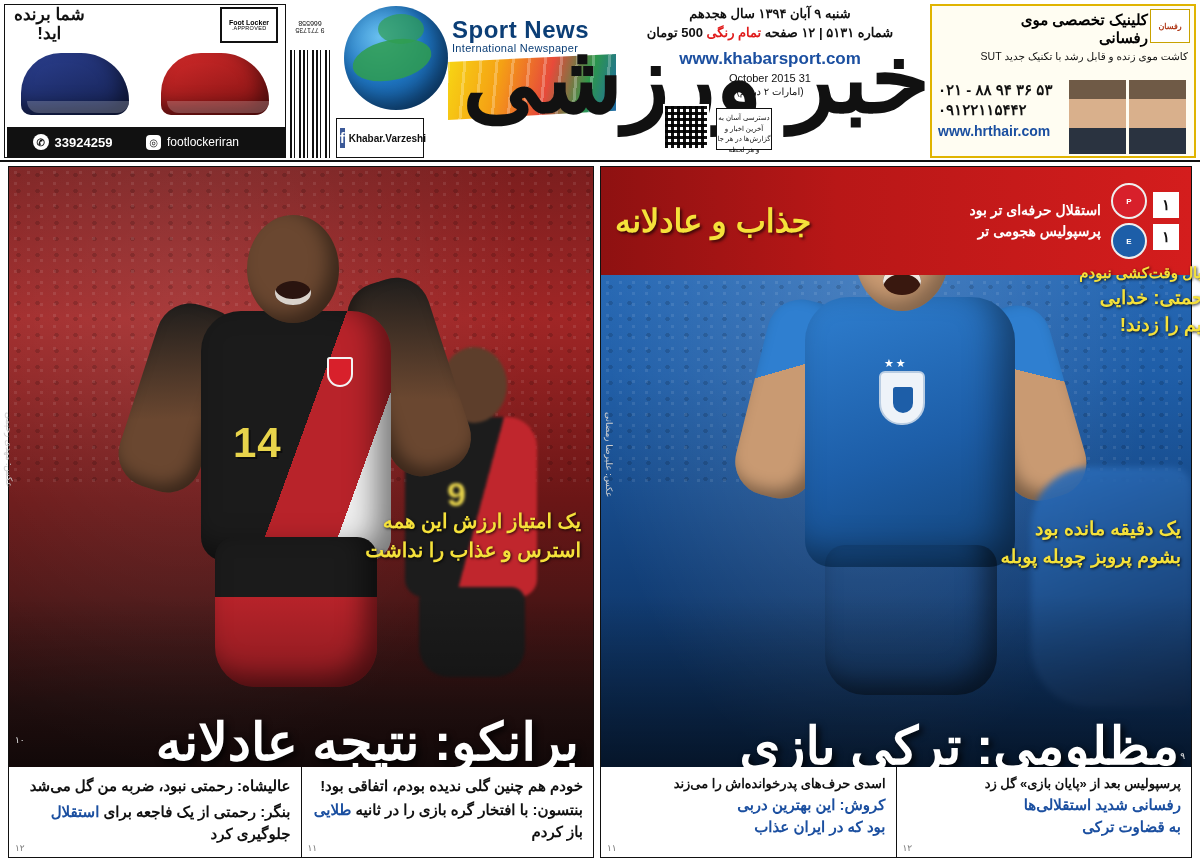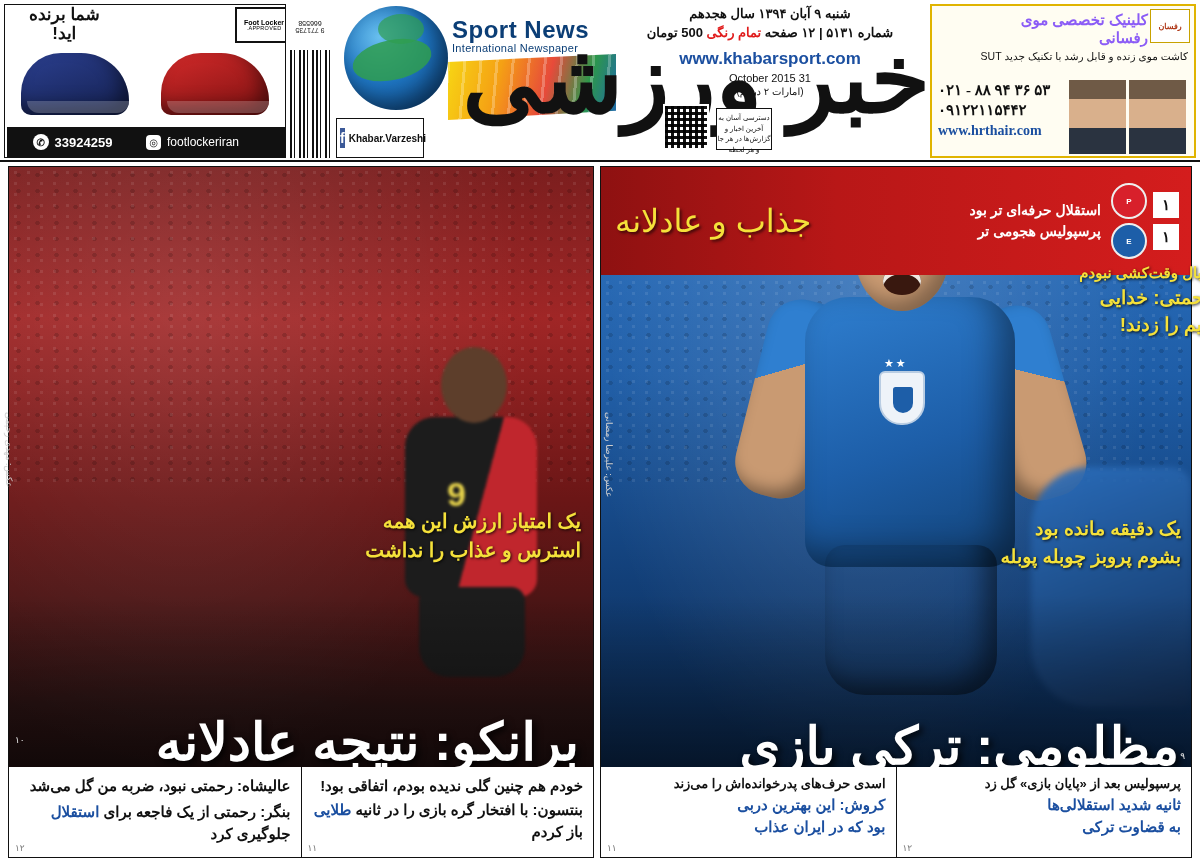--- a/index.html
+++ b/index.html
@@ -29,21 +29,21 @@
   
   .ad-left {
     position: absolute;
     left: 4px; top: 4px;
     width: 282px; height: 154px;
     border: 1px solid #111;
     background: #ffffff;
     overflow: hidden;
   }
   .ad-left .fl-top {
-    position: absolute; left: 16px; top: 0;
+    position: absolute; left: 1px; top: 0;
     width: 100%; height: 40px;
     display: flex; align-items: center; justify-content: space-between;
     padding: 0 8px;
     direction: rtl;
     gap: 8px;
   }
   .fl-slogan {
     font-size: 17px; font-weight: bold; color: #111;
     line-height: 1.1; text-align: center; direction: rtl;
   }
@@ -222,21 +222,21 @@
   
   .ad-right {
     position: absolute; right: 4px; top: 4px;
     width: 266px; height: 154px;
     border: 2px solid #e0b400;
     background: #fffdf2;
     overflow: hidden;
     direction: rtl;
   }
   .ad-right .hr-title {
-    font-size: 15px; font-weight: bold; color: #8b5cf6;
+    font-size: 15px; font-weight: bold; color: #000000;
     text-align: right; padding: 5px 46px 0 6px; margin-left: 36px;
   }
   .ad-right .hr-line {
     font-size: 10.5px; color: #111; text-align: right; padding: 2px 6px 0 6px;
     line-height: 1.35;
   }
   .hr-logo {
     position: absolute; right: 4px; top: 3px;
     width: 40px; height: 34px;
     border: 1px solid #c8a200; background: #fff;
@@ -251,21 +251,21 @@
     width: 57px; height: 74px;
     background: linear-gradient(to bottom,#6f5a46 0 26%, #d9b08c 26% 100%);
     position: relative;
   }
   .face::after {
     content:""; position: absolute; left: 0; bottom: 0;
     width: 100%; height: 26px; background: #2a3340;
   }
   .hr-contact {
     position: absolute; left: 6px; top: 74px;
-    width: 132px; text-align: left; direction: ltr; font-family: Liberation Serif, serif;
+    width: 132px; text-align: left; direction: ltr;
   }
   .hr-contact .ph {
     font-size: 15px; font-weight: bold; color: #111; line-height: 1.35;
   }
   .hr-contact .web {
     font-size: 14px; font-weight: bold; color: #1b4fa0; margin-top: 2px;
   }
 
   
   .body-wrap {
@@ -508,21 +508,21 @@
     width: 26px; height: 26px; background: #fff; color: #111;
     font-size: 15px; font-weight: bold;
     display: flex; align-items: center; justify-content: center;
   }
   .tb-lines {
     direction: rtl; color: #fff; font-size: 14px; font-weight: bold;
     padding-right: 10px; line-height: 1.5; text-align: right;
   }
   .tb-headline {
     margin-right: auto; padding-left: 14px;
-    color: #f5e13a; font-size: 32px; font-weight: normal;
+    color: #f5e13a; font-size: 32px; font-weight: bold;
     text-shadow: 2px 2px 3px rgba(0,0,0,.6);
     direction: rtl;
   }
 
   
   .teasers {
     position: absolute; left: 0; bottom: 0;
     width: 100%; height: 90px;
     background: #ffffff;
     display: flex;
@@ -691,21 +691,21 @@
       <div class="main-head main-head-right">
         <div>مظلومی: ترکی بازی</div>
         <div>را برای شان در آورد</div>
       </div>
 
       <div class="corner-num" style="right:6px;bottom:96px;">۹</div>
 
       <div class="teasers teasers-right">
         <div class="teaser">
           <div class="dark" style="font-size:13px;">پرسپولیس بعد از «پایان بازی» گل زد</div>
-          <div>ثانیه شدید استقلالی‌ها</div>
+          <div>رفسانی شدید استقلالی‌ها</div>
           <div>به قضاوت ترکی</div>
           <div class="num">۱۲</div>
         </div>
         <div class="teaser">
           <div class="dark" style="font-size:13px;">اسدی حرف‌های پدرخوانده‌اش را می‌زند</div>
           <div>کروش: این بهترین دربی</div>
           <div>بود که در ایران عذاب</div>
           <div class="num">۱۱</div>
         </div>
       </div>
@@ -713,20 +713,30 @@
 
     <div class="panel panel-left">
       <div class="photo photo-left">
         <div class="crowd"></div>
         <div class="player-l2">
           <div class="pl2-body"></div>
           <div class="pl2-num">9</div>
           <div class="pl2-legs"></div>
           <div class="pl2-head"></div>
         </div>
+        <div class="player-l">
+          <div class="pl-arm-l"></div>
+          <div class="pl-arm-r"></div>
+          <div class="pl-body"></div>
+          <div class="pl-num">14</div>
+          <div class="pl-crest"></div>
+          <div class="pl-legs"></div>
+          <div class="pl-head"></div>
+          <div class="pl-mouth"></div>
+        </div>
         <div class="blur-bot"></div>
       </div>
 
       <div class="strip-yellow left-kicker">
         <div>یک امتیاز ارزش این همه</div>
         <div>استرس و عذاب را نداشت</div>
       </div>
 
       <div class="main-head main-head-left">
         <div>برانکو: نتیجه عادلانه</div>

